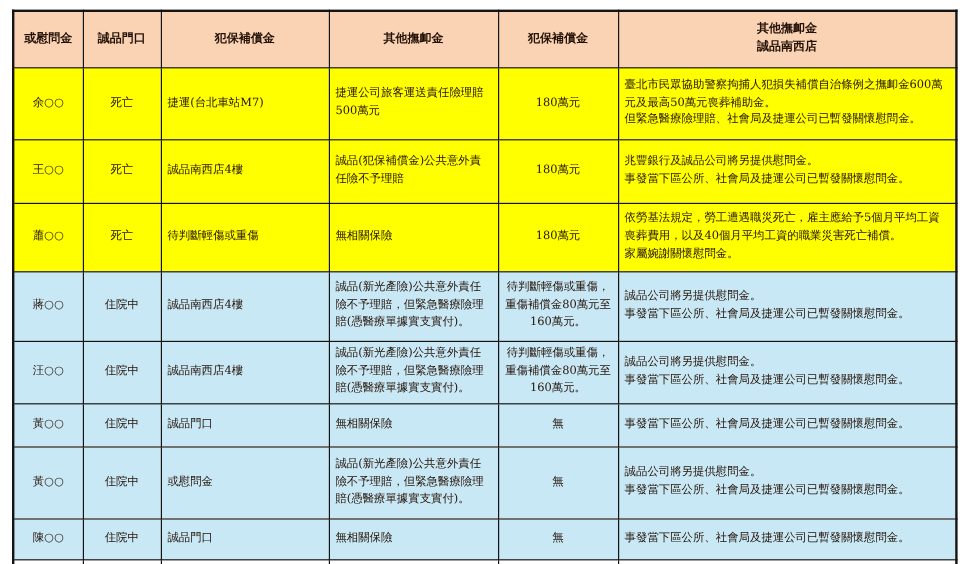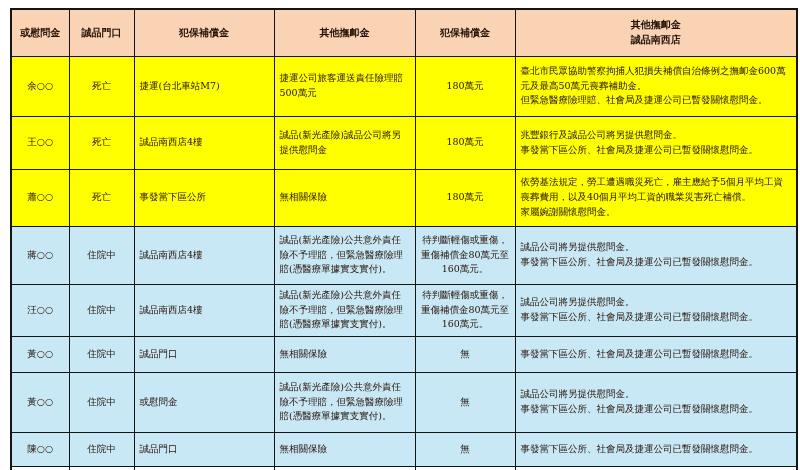--- a/index.html
+++ b/index.html
@@ -94,29 +94,29 @@
           <td class="c-left">捷運(台北車站M7)</td>
           <td class="c-left">捷運公司旅客運送責任險理賠500萬元</td>
           <td class="c-center">180萬元</td>
           <td class="c-left">臺北市民眾協助警察拘捕人犯損失補償自治條例之撫卹金600萬元及最高50萬元喪葬補助金。
 但緊急醫療險理賠、社會局及捷運公司已暫發關懷慰問金。</td>
         </tr>
         <tr class="yellow">
           <td class="c-center">王○○</td>
           <td class="c-center">死亡</td>
           <td class="c-left">誠品南西店4樓</td>
-          <td class="c-left">誠品(新光產險)誠品公司將另提供慰問金</td>
+          <td class="c-left">誠品(犯保補償金)公共意外責任險不予理賠</td>
           <td class="c-center">180萬元</td>
           <td class="c-left">兆豐銀行及誠品公司將另提供慰問金。
 事發當下區公所、社會局及捷運公司已暫發關懷慰問金。</td>
         </tr>
         <tr class="yellow">
           <td class="c-center">蕭○○</td>
           <td class="c-center">死亡</td>
-          <td class="c-left">事發當下區公所</td>
+          <td class="c-left">待判斷輕傷或重傷</td>
           <td class="c-left">無相關保險</td>
           <td class="c-center">180萬元</td>
           <td class="c-left">依勞基法規定，勞工遭遇職災死亡，雇主應給予5個月平均工資喪葬費用，以及40個月平均工資的職業災害死亡補償。
 家屬婉謝關懷慰問金。</td>
         </tr>
         <tr class="blue">
           <td class="c-center">蔣○○</td>
           <td class="c-center">住院中</td>
           <td class="c-left">誠品南西店4樓</td>
           <td class="c-left">誠品(新光產險)公共意外責任險不予理賠，但緊急醫療險理賠(憑醫療單據實支實付)。</td>

